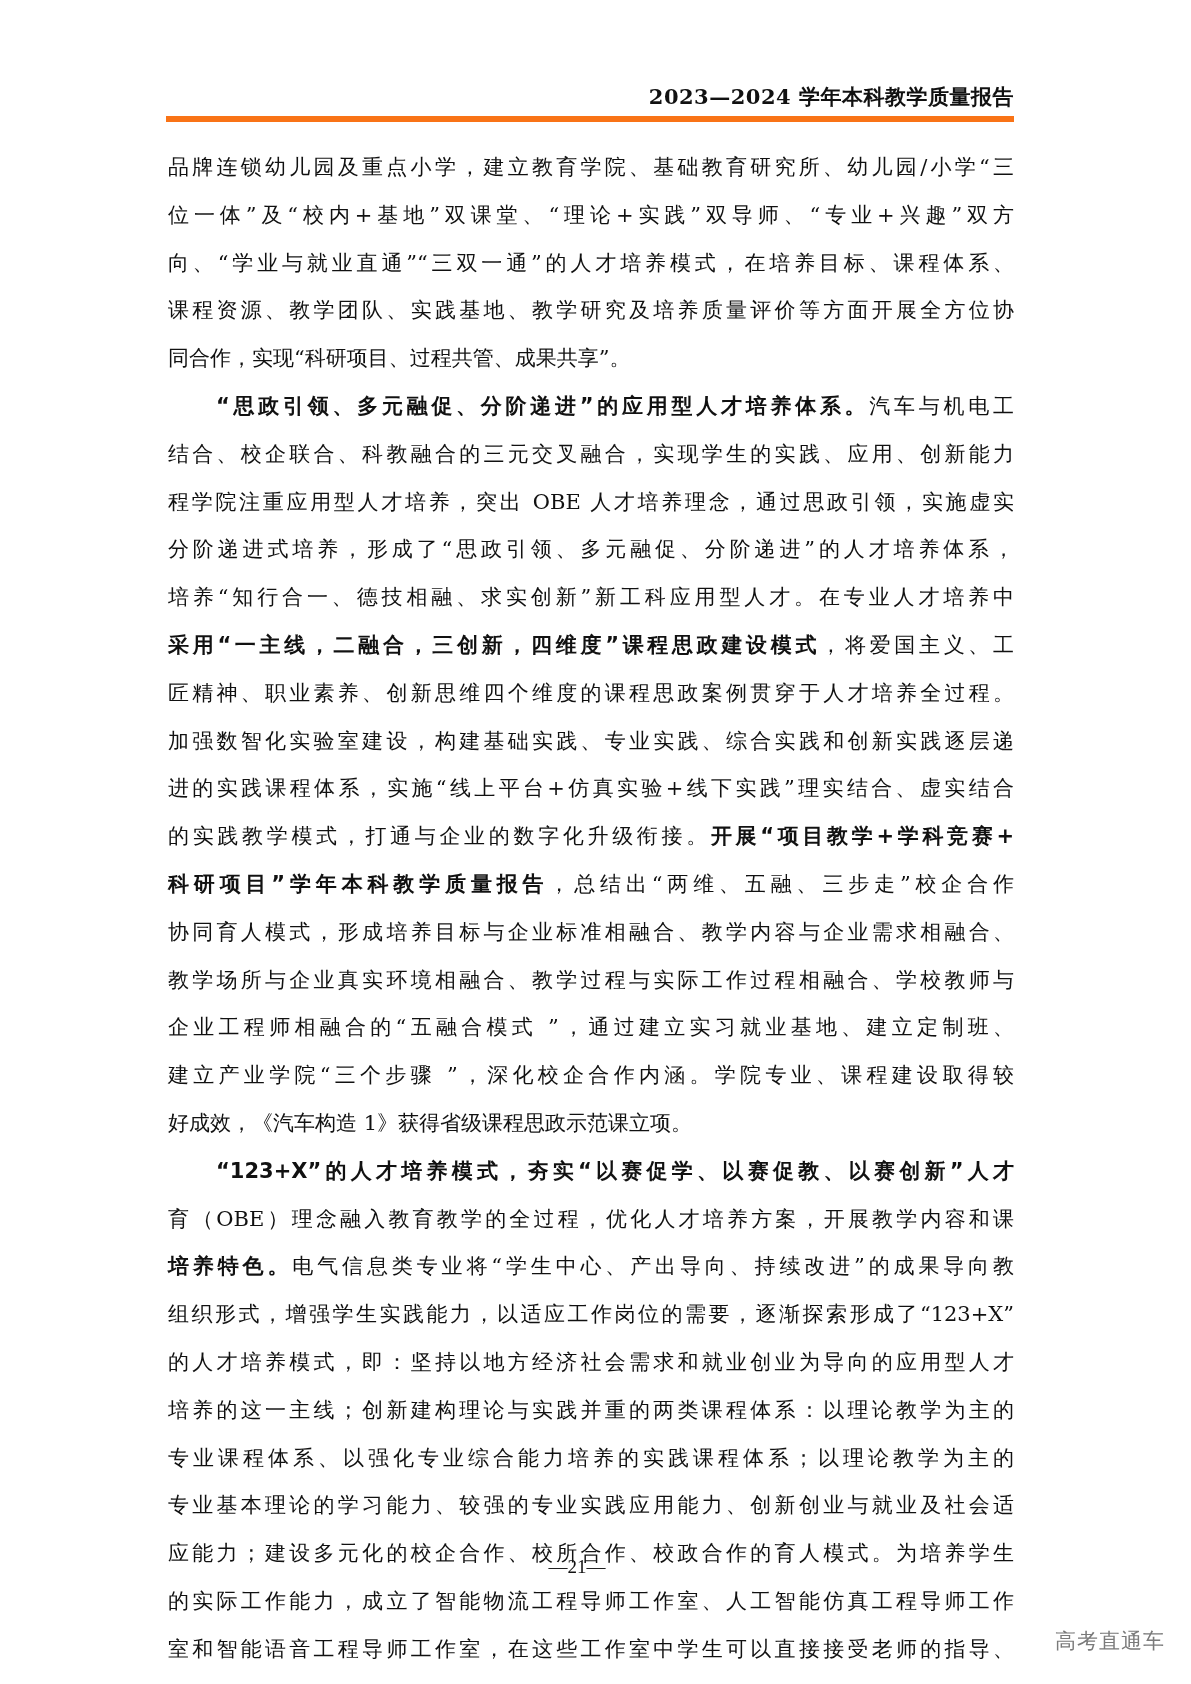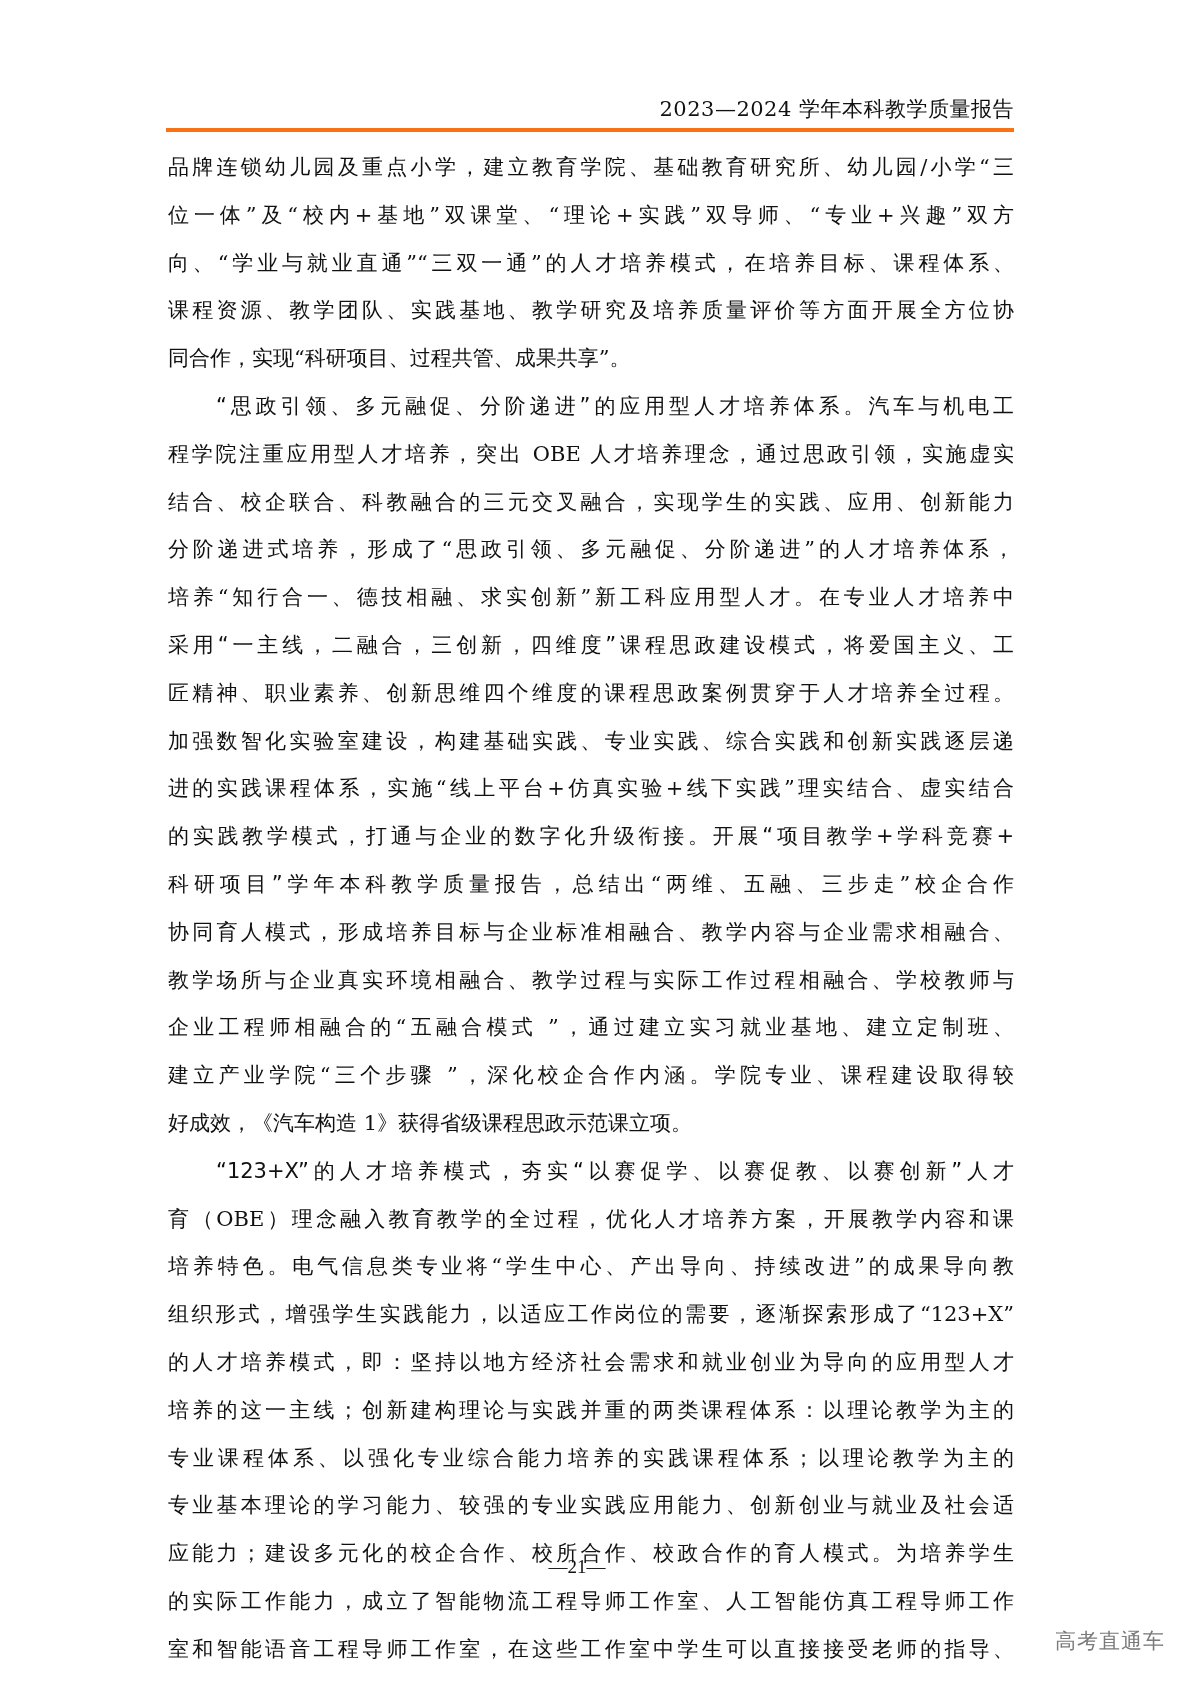--- a/index.html
+++ b/index.html
@@ -11,24 +11,25 @@
       width: 1191px;
       height: 1684px;
       position: relative;
       overflow: hidden;
       font-family: "DejaVu Serif", "Liberation Serif", serif;
       color: #111111;
     }
     .header {
       position: absolute;
       left: 166px;
-      top: 92px;
+      top: 80px;
       width: 848px;
       height: 36px;
-      border-bottom: 4px solid #f97316;
+      border-bottom: 6px solid #f97316;
+      font-weight: bold;
     }
     .header-title {
       position: absolute;
       right: 0;
       bottom: 5px;
       font-size: 21px;
       color: #111111;
       letter-spacing: 0.5px;
       white-space: nowrap;
     }
@@ -47,21 +48,21 @@
       text-align: justify;
       text-align-last: justify;
     }
     .line.last {
       text-align-last: left;
     }
     .line.indent {
       padding-left: 48px;
     }
     .b {
-      font-weight: normal;
+      font-weight: bold;
       font-family: "DejaVu Sans", "Liberation Sans", sans-serif;
     }
     .page-number {
       position: absolute;
       left: 0;
       width: 1154px;
       top: 1556px;
       text-align: center;
       font-size: 19px;
       color: #111111;
@@ -84,22 +85,22 @@
   <span class="header-title">2023—2024 学年本科教学质量报告</span>
 </div>
 
 <div class="body-text" id="body-text">
     <div class="line"><span>品牌连锁幼儿园及重点小学，建立教育学院、基础教育研究所、幼儿园/小学“三</span></div>
     <div class="line"><span>位一体”及“校内+基地”双课堂、“理论+实践”双导师、“专业+兴趣”双方</span></div>
     <div class="line"><span>向、“学业与就业直通”“三双一通”的人才培养模式，在培养目标、课程体系、</span></div>
     <div class="line"><span>课程资源、教学团队、实践基地、教学研究及培养质量评价等方面开展全方位协</span></div>
     <div class="line last"><span>同合作，实现“科研项目、过程共管、成果共享”。</span></div>
     <div class="line indent"><span class="b">“思政引领、多元融促、分阶递进”的应用型人才培养体系。</span><span>汽车与机电工</span></div>
+    <div class="line"><span>结合、校企联合、科教融合的三元交叉融合，实现学生的实践、应用、创新能力</span></div>
     <div class="line"><span>程学院注重应用型人才培养，突出 OBE 人才培养理念，通过思政引领，实施虚实</span></div>
-    <div class="line"><span>结合、校企联合、科教融合的三元交叉融合，实现学生的实践、应用、创新能力</span></div>
     <div class="line"><span>分阶递进式培养，形成了“思政引领、多元融促、分阶递进”的人才培养体系，</span></div>
     <div class="line"><span>培养“知行合一、德技相融、求实创新”新工科应用型人才。在专业人才培养中</span></div>
     <div class="line"><span class="b">采用“一主线，二融合，三创新，四维度”课程思政建设模式</span><span>，将爱国主义、工</span></div>
     <div class="line"><span>匠精神、职业素养、创新思维四个维度的课程思政案例贯穿于人才培养全过程。</span></div>
     <div class="line"><span>加强数智化实验室建设，构建基础实践、专业实践、综合实践和创新实践逐层递</span></div>
     <div class="line"><span>进的实践课程体系，实施“线上平台+仿真实验+线下实践”理实结合、虚实结合</span></div>
     <div class="line"><span>的实践教学模式，打通与企业的数字化升级衔接。</span><span class="b">开展“项目教学+学科竞赛+</span></div>
     <div class="line"><span class="b">科研项目”学年本科教学质量报告</span><span>，总结出“两维、五融、三步走”校企合作</span></div>
     <div class="line"><span>协同育人模式，形成培养目标与企业标准相融合、教学内容与企业需求相融合、</span></div>
     <div class="line"><span>教学场所与企业真实环境相融合、教学过程与实际工作过程相融合、学校教师与</span></div>

